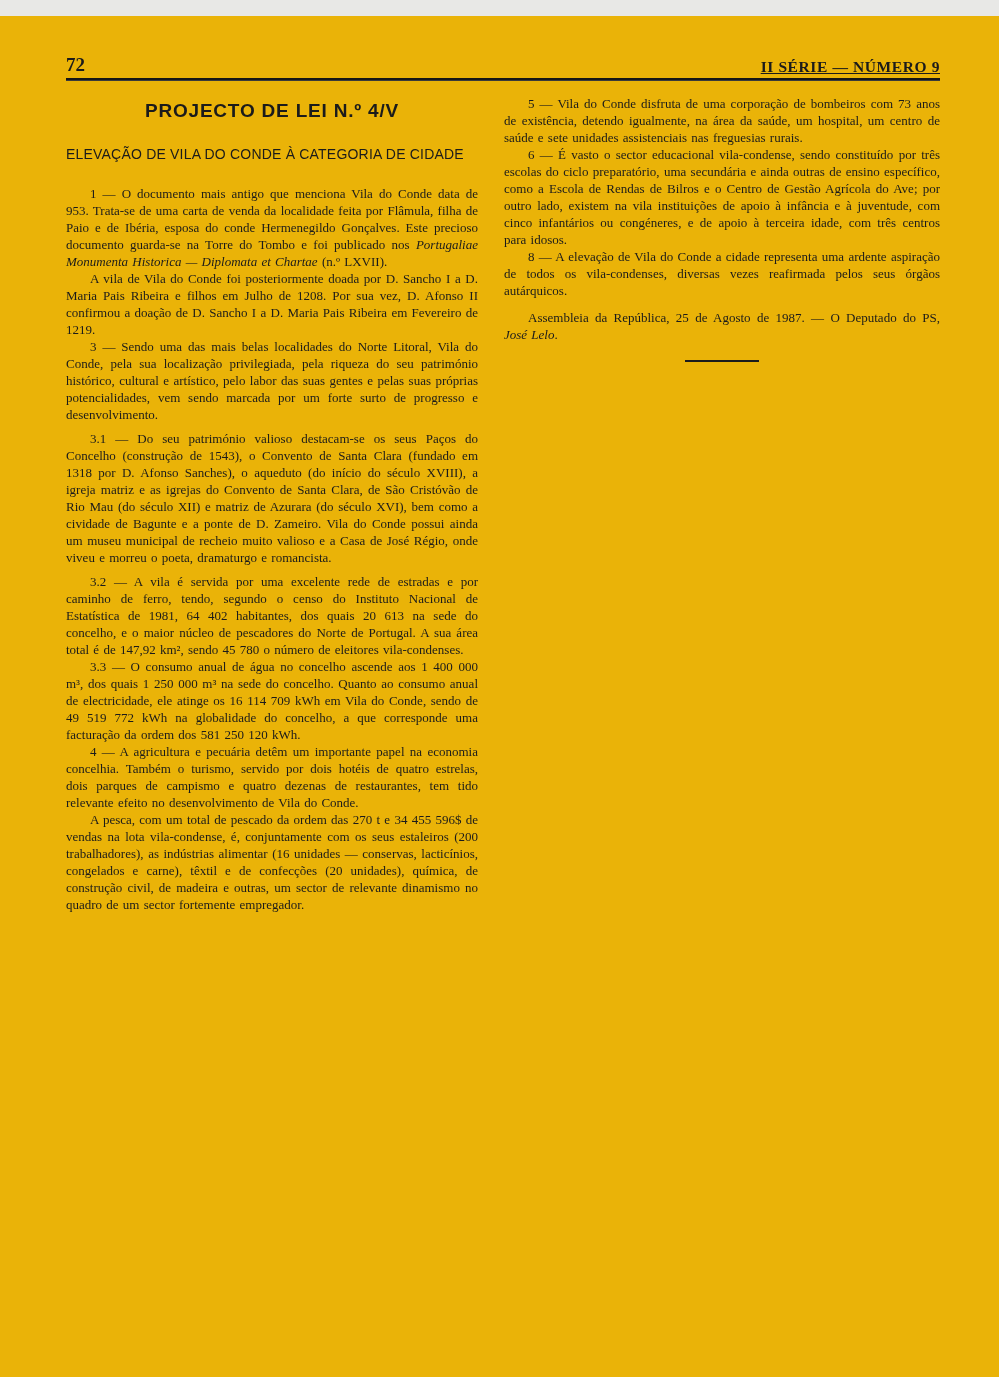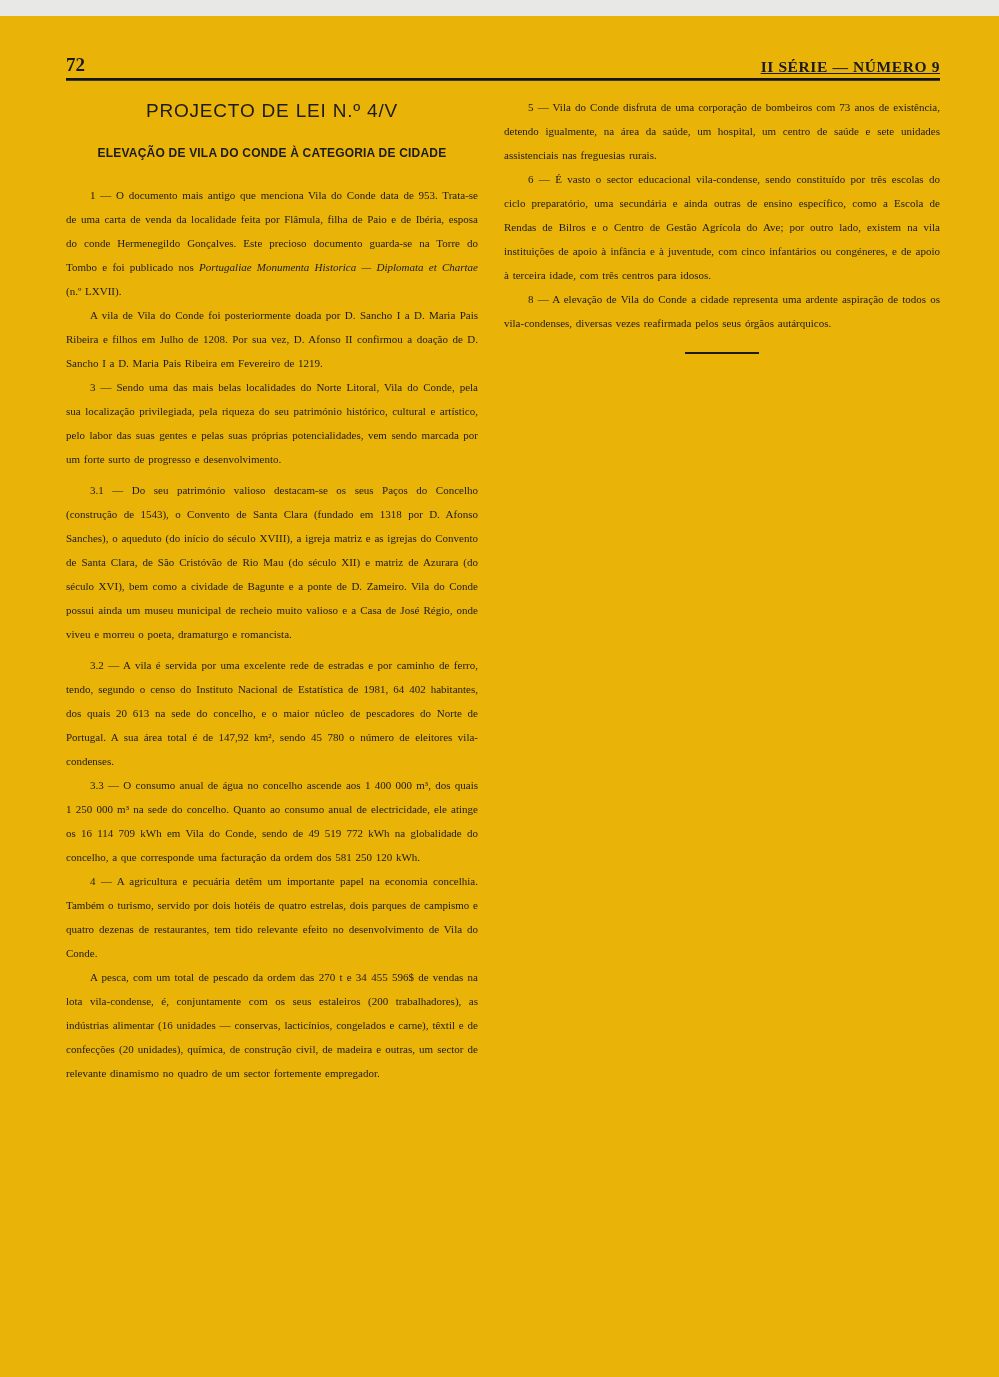--- a/index.html
+++ b/index.html
@@ -51,38 +51,38 @@
     display: flex;
     gap: 26px;
   }
   .col-left { width: 412px; flex: none; }
   .col-right { flex: 1; min-width: 0; }
 
   .doc-title {
     margin: 5px 0 24px 0;
     text-align: center;
     font-family: "Liberation Sans", sans-serif;
-    font-weight: normal;
+    font-weight: bold;
     font-size: 19px;
     letter-spacing: 0.8px;
     white-space: nowrap;
   }
   .doc-subtitle {
     margin: 0 0 23px 0;
-    text-align: center;
+    text-align: left;
     font-family: "Liberation Sans", sans-serif;
-    font-weight: bold;
-    font-size: 12px;
+    font-weight: normal;
+    font-size: 14px;
     letter-spacing: 0.2px;
     white-space: nowrap;
   }
   .body-text p {
     margin: 0;
-    font-size: 11px;
-    line-height: 24px;
+    font-size: 13px;
+    line-height: 17px;
     text-align: justify;
     text-indent: 24px;
     word-spacing: 1px;
   }
   .body-text p.gap-sm { margin-top: 7px; }
   .body-text p.gap-md { margin-top: 10px; }
   .body-text i { }
   .end-rule {
     width: 74px;
     height: 2px;
@@ -114,17 +114,18 @@
       <p class="gap-sm">3.2 — A vila é servida por uma excelente rede de estradas e por caminho de ferro, tendo, segundo o censo do Instituto Nacional de Estatística de 1981, 64 402 habitantes, dos quais 20 613 na sede do concelho, e o maior núcleo de pescadores do Norte de Portugal. A sua área total é de 147,92 km², sendo 45 780 o número de eleitores vila-condenses.</p>
       <p>3.3 — O consumo anual de água no concelho ascende aos 1 400 000 m³, dos quais 1 250 000 m³ na sede do concelho. Quanto ao consumo anual de electricidade, ele atinge os 16 114 709 kWh em Vila do Conde, sendo de 49 519 772 kWh na globalidade do concelho, a que corresponde uma facturação da ordem dos 581 250 120 kWh.</p>
       <p>4 — A agricultura e pecuária detêm um importante papel na economia concelhia. Também o turismo, servido por dois hotéis de quatro estrelas, dois parques de campismo e quatro dezenas de restaurantes, tem tido relevante efeito no desenvolvimento de Vila do Conde.</p>
       <p>A pesca, com um total de pescado da ordem das 270 t e 34 455 596$ de vendas na lota vila-condense, é, conjuntamente com os seus estaleiros (200 trabalhadores), as indústrias alimentar (16 unidades — conservas, lacticínios, congelados e carne), têxtil e de confecções (20 unidades), química, de construção civil, de madeira e outras, um sector de relevante dinamismo no quadro de um sector fortemente empregador.</p>
     </div>
 
     <div class="col-right body-text">
       <p>5 — Vila do Conde disfruta de uma corporação de bombeiros com 73 anos de existência, detendo igualmente, na área da saúde, um hospital, um centro de saúde e sete unidades assistenciais nas freguesias rurais.</p>
       <p>6 — É vasto o sector educacional vila-condense, sendo constituído por três escolas do ciclo preparatório, uma secundária e ainda outras de ensino específico, como a Escola de Rendas de Bilros e o Centro de Gestão Agrícola do Ave; por outro lado, existem na vila instituições de apoio à infância e à juventude, com cinco infantários ou congéneres, e de apoio à terceira idade, com três centros para idosos.</p>
       <p>8 — A elevação de Vila do Conde a cidade representa uma ardente aspiração de todos os vila-condenses, diversas vezes reafirmada pelos seus órgãos autárquicos.</p>
+      <p class="gap-md"><span>Assembleia da República, 25 de Agosto de 1987. — O Deputado do PS, </span><i>José Lelo</i><span>.</span></p>
       <div class="end-rule"></div>
     </div>
 
   </div>
 </div>
 
 </body></html>

